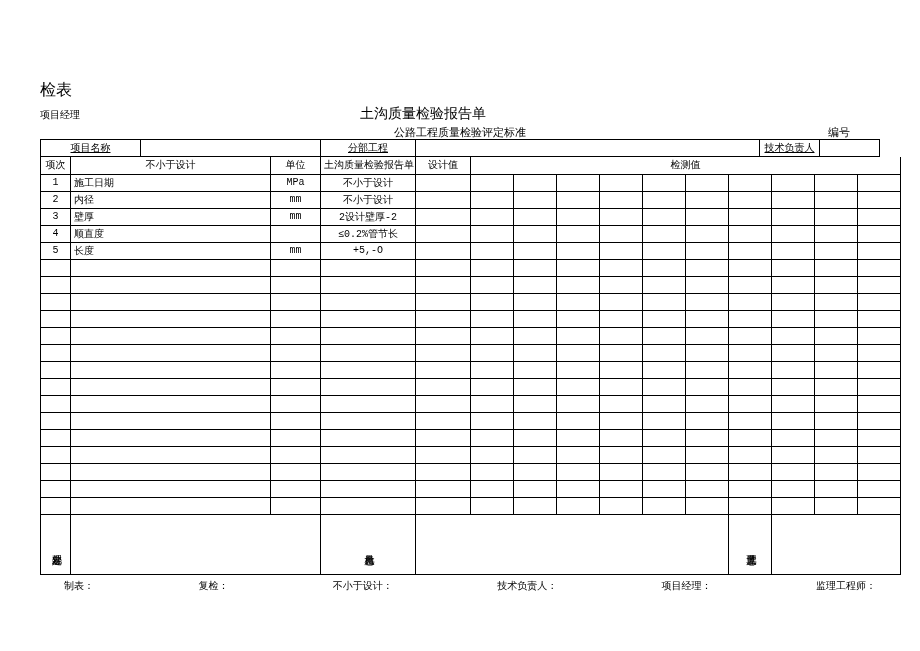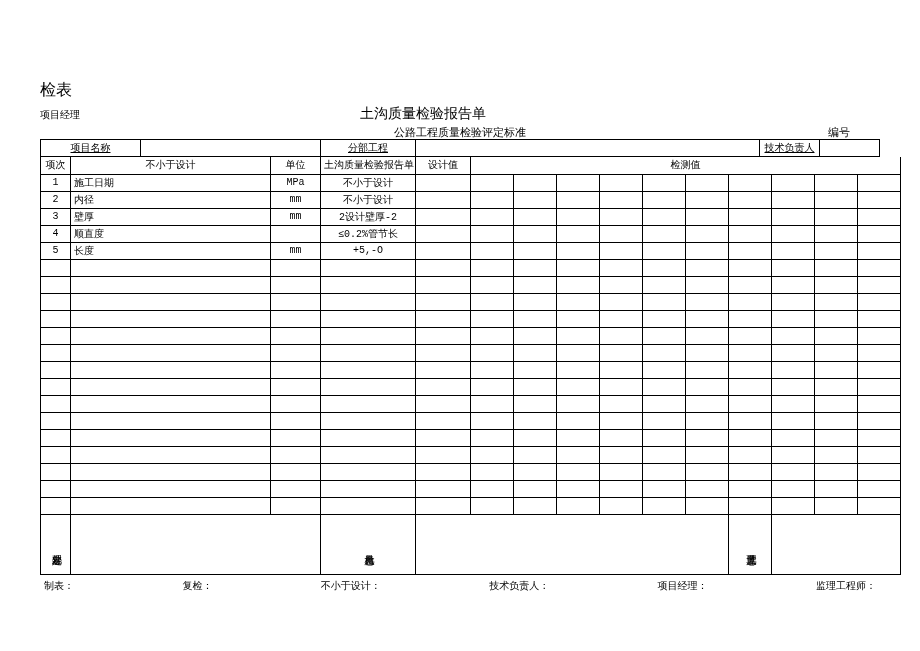--- a/index.html
+++ b/index.html
@@ -23,21 +23,21 @@
     td, th { border: 1px solid #000; padding: 1px 3px; font-size: 10px; font-weight: normal; text-align: left; height: 17px; vertical-align: middle; overflow: hidden; white-space: nowrap; }
     .center { text-align: center; }
 
     .header-table td { height: 15px; text-decoration: underline; }
 
     .meas-col { width: 43px; }
 
     .opinion-row td { height: 60px; }
     .vtext { writing-mode: vertical-rl; text-orientation: upright; text-align: center; display: inline-block; letter-spacing: 0; line-height: 12px; }
 
-    .signoff { display: flex; justify-content: space-between; font-size: 10px; margin-top: 4px; padding: 0 4px; }
+    .signoff { display: flex; justify-content: space-between; font-size: 10px; margin-top: 4px; padding: 0 4px; margin-left: 20px; }
     .signoff span { display: inline-block; }
   </style>
 </head>
 <body>
 
 <div class="top-label">检表</div>
 
 <div class="title-row">
   <div class="page-label">项目经理</div>
   <div class="main-title">土沟质量检验报告单</div>

